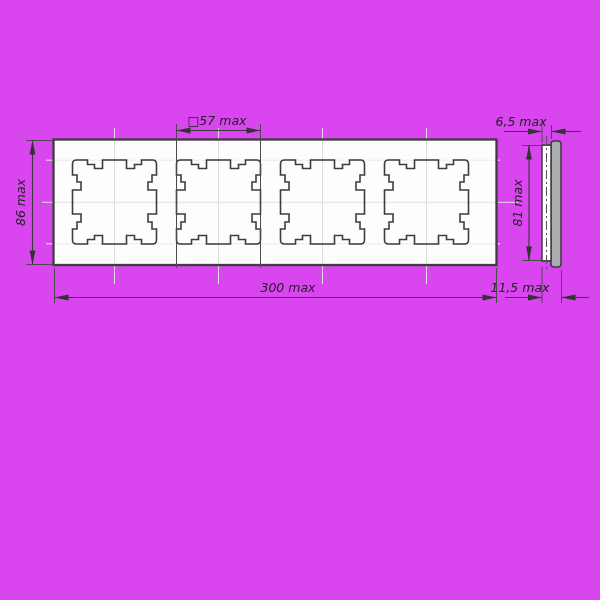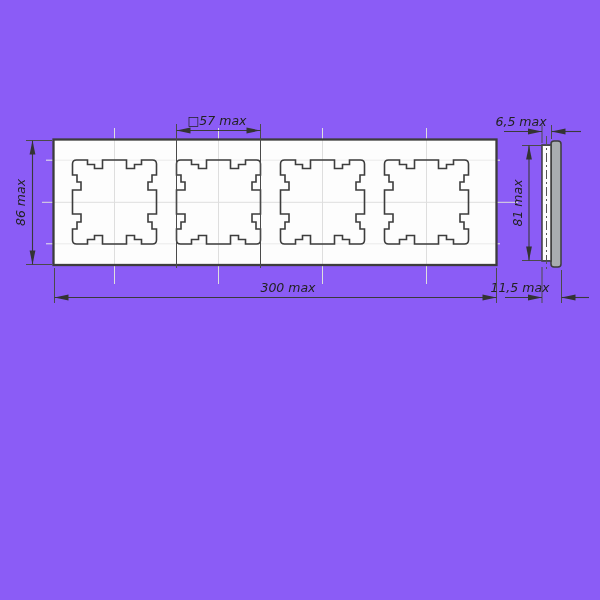--- a/index.html
+++ b/index.html
@@ -1,16 +1,16 @@
 <!DOCTYPE html>
 <html><head>
 <meta charset="utf-8">
 <style>
   html,body{margin:0;padding:0;background:#fbfbfb;}
-  .stage{width:600px;height:600px;position:relative;background:#8b5cf6;overflow:hidden;}
+  .stage{width:600px;height:600px;position:relative;background:#d946ef;overflow:hidden;}
   svg{display:block;}
   .dim-text{
     font-family:"DejaVu Sans","Liberation Sans",sans-serif;
     font-style:italic;
     font-size:12.5px;
     fill:#222222;
   }
   .outline{stroke:#3d3d3d;fill:none;}
   .dimline{stroke:#3a3a3a;stroke-width:1.1;fill:none;}
   .extline{stroke:#4a4a4a;stroke-width:1;fill:none;}

